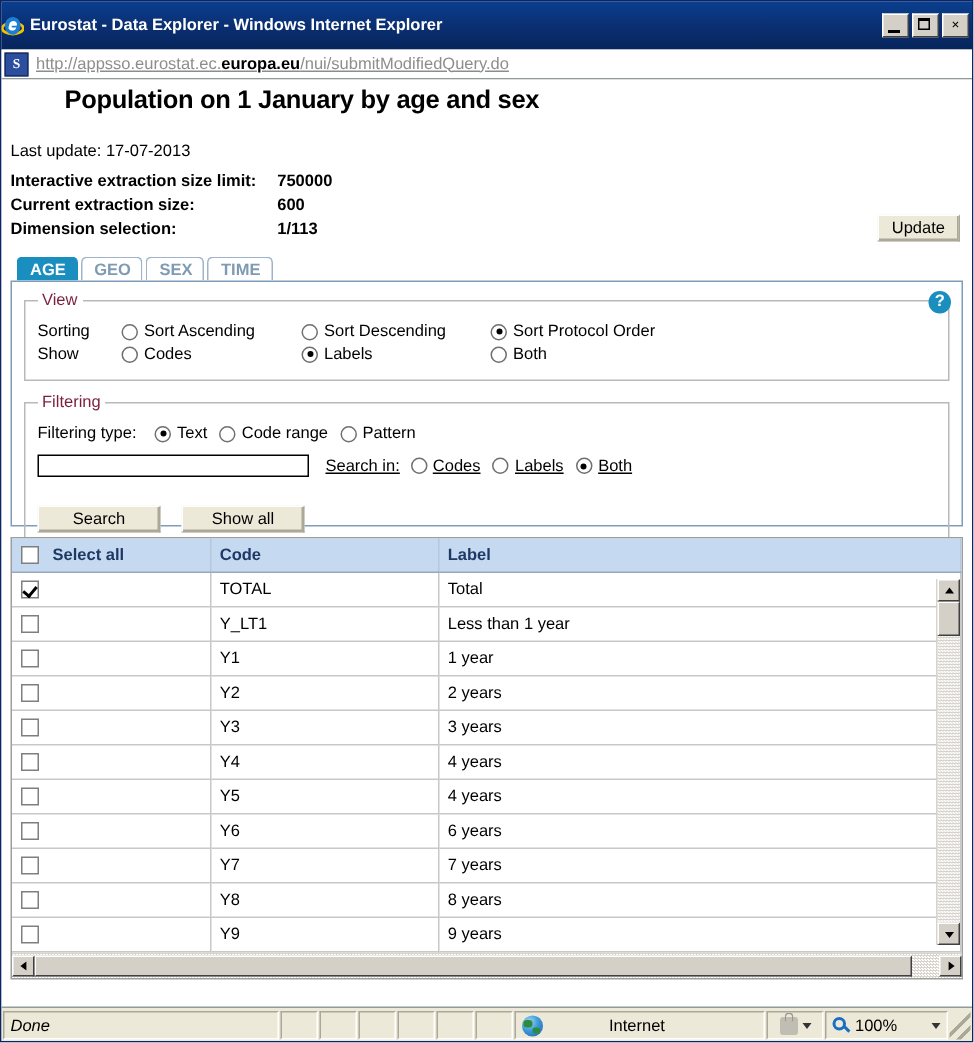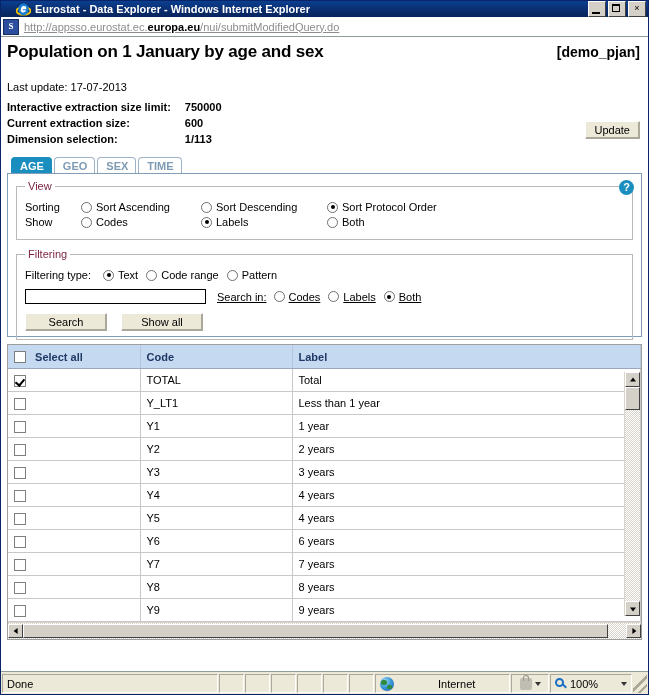--- a/index.html
+++ b/index.html
@@ -17,24 +17,24 @@
     width: 649px; height: 695px;
     box-sizing: border-box;
     border: 1px solid #0a246a;
     background: #d4d0c8;
     display: flex; flex-direction: column;
     position: relative;
   }
 
   
   .titlebar {
-    height: 16px;
+    height: 32px;
     background: linear-gradient(to bottom, #0a3f8f 0%, #0a2f72 50%, #07255c 100%);
     display: flex; align-items: center;
-    padding: 0 2px 0 15px;
+    padding: 0 2px 0 0;
     flex: 0 0 auto;
   }
   .ie-logo {
     width: 15px; height: 15px;
     margin-right: 4px;
     flex: 0 0 auto;
   }
   .title-text {
     color: #fff;
     font-size: 11px;
@@ -105,42 +105,43 @@
     flex: 1 1 auto;
     background: #ffffff;
     border-bottom: 1px solid #919b9c;
     position: relative;
     overflow: hidden;
     padding: 0 6px;
     box-sizing: border-box;
   }
 
   .head-row {
-    display: flex; align-items: center;
+    display: flex; align-items: flex-end;
     justify-content: space-between;
     padding-top: 4px;
+    margin-left: 36px;
   }
   .doc-title {
     font-size: 17px; font-weight: bold;
     letter-spacing: -0.2px;
     line-height: 20px;
   }
   .doc-code {
     font-size: 14px; font-weight: bold;
     line-height: 22px;
     padding-right: 2px;
   }
   .last-update {
     font-size: 11px;
     margin-top: 18px;
     margin-bottom: 6px;
   }
 
   .meta-wrap {
-    display: flex; justify-content: space-between; align-items: center;
+    display: flex; justify-content: space-between; align-items: flex-end;
   }
   .meta-table { border-collapse: collapse; }
   .meta-table td {
     font-size: 11px;
     font-weight: bold;
     padding: 1px 0;
     vertical-align: top;
     line-height: 14px;
   }
   .meta-table td.lbl { padding-right: 12px; }
@@ -251,21 +252,21 @@
     font-size: 11px;
     font-family: "Liberation Sans", sans-serif;
     padding: 0 2px;
     box-sizing: border-box;
   }
   .searchin-label {
     font-size: 11px;
     margin: 0 7px 0 11px;
     white-space: nowrap;
   }
-  .btn-row { display: flex; margin-top: 9px; }
+  .btn-row { display: flex; margin-top: 19px; }
   .gbtn {
     background: #ece9d8;
     border: 1px solid #aca899;
     border-top-color: #ffffff;
     border-left-color: #ffffff;
     box-shadow: inset -1px -1px 0 #aca899;
     font-size: 11px;
     font-family: "Liberation Sans", sans-serif;
     width: 82px;
     padding: 2px 0;
@@ -399,21 +400,21 @@
     border: 1px solid #ffffff;
     border-top-color: #aca899;
     border-left-color: #aca899;
     background: #ece9d8;
     font-size: 11px;
     display: flex; align-items: center;
     padding: 0 4px;
     box-sizing: border-box;
     margin-right: 1px;
   }
-  .sb-done { width: 216px; }
+  .sb-done { width: 184px; font-style: italic; }
   .sb-blank { width: 25px; }
   .sb-zone { flex: 1 1 auto; gap: 40px; }
   .sb-lock { width: 38px; justify-content: center; gap: 3px; }
   .sb-zoom { width: 82px; gap: 3px; }
   .globe {
     width: 14px; height: 14px; border-radius: 50%;
     background: radial-gradient(circle at 35% 30%, #9fd7f5 0%, #3b9ad9 45%, #1c5fa8 100%);
     position: relative; flex: 0 0 auto;
     overflow: hidden;
     margin-right: 4px;
@@ -498,21 +499,20 @@
 
   <div class="addressbar">
     <span class="addr-icon"></span>
     <span class="url"><span>http://appsso.eurostat.ec.</span><b>europa.eu</b><span>/nui/submitModifiedQuery.do</span></span>
   </div>
 
   <div class="page">
 
     <div class="head-row">
       <div class="doc-title">Population on 1 January by age and sex</div>
-      <div class="doc-code">[demo_pjan]</div>
     </div>
     <div class="last-update">Last update: 17-07-2013</div>
 
     <div class="meta-wrap">
       <table class="meta-table">
         <tbody>
             <tr>
           <td class="lbl">Interactive extraction size limit:</td>
           <td class="val">750000</td>
         </tr>

